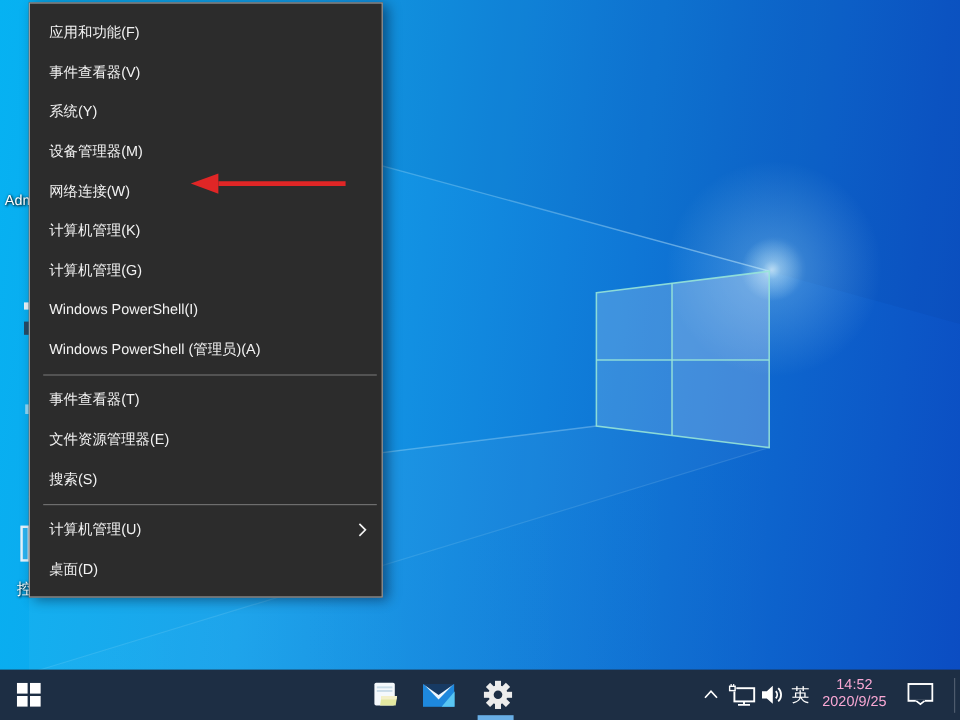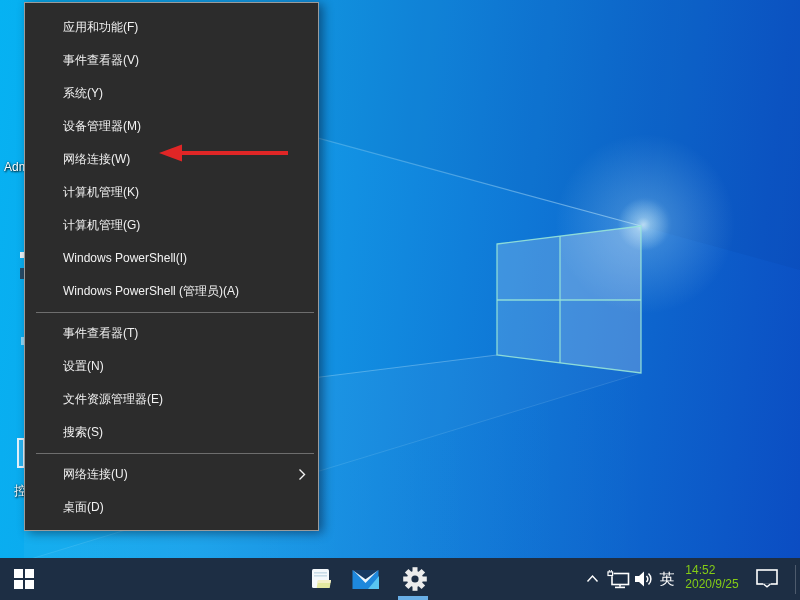--- a/index.html
+++ b/index.html
@@ -12,27 +12,27 @@
   .wallpaper { position:absolute; inset:0; }
 
   .dsk-label { position:absolute; color:#fff; font-size:12px;
     text-shadow:1px 1px 2px rgba(0,0,0,.9), 0 0 2px rgba(0,0,0,.5); white-space:nowrap; }
   .frag-rect { position:absolute; border:2px solid #e3f2fc; background:rgba(140,200,240,.25); }
   .frag-sliver { position:absolute; background:#e9f2f8; }
 
   .taskbar { position:absolute; left:0; top:558px; width:800px; height:42px; background:#1d2e44; }
   .tb-icon { position:absolute; top:0; height:42px; display:flex; align-items:center; justify-content:center; }
   .underline { position:absolute; left:398px; top:38px; width:30px; height:4px; background:#68aee6; }
-  .clock { font-size:12px; line-height:14px; color:#84cc16; transform:translateY(-2px); }
+  .clock { text-align:center; font-size:12px; line-height:14px; color:#f9a8d4; transform:translateY(-2px); }
   .ime { font-size:15px; color:#fff; }
   .tray-divider { position:absolute; left:795px; top:7px; width:1px; height:29px; background:rgba(255,255,255,.22); }
 
   .winx { position:absolute; left:24px; top:2px; width:295px; background:#2c2c2c;
     border:1px solid #9b9b9b; padding:8px 0 6px; box-shadow:4px 2px 10px rgba(0,0,20,.45); }
-  .mi { position:relative; height:33px; line-height:33px; padding-left:38px;
+  .mi { position:relative; height:33px; line-height:33px; padding-left:16px;
     font-size:12px; color:#f2f2f2; white-space:nowrap; }
   .sep { height:1px; background:#6e6e6e; margin:4px 4px 4px 11px; }
   .submenu-arrow { position:absolute; right:12px; top:10px; }
 
   .arrow { position:absolute; left:158px; top:143px; }
 </style>
 </head>
 <body>
 
 <div class="desktop">
@@ -183,25 +183,24 @@
     <div class="mi"><span>事件查看器(V)</span></div>
     <div class="mi"><span>系统(Y)</span></div>
     <div class="mi"><span>设备管理器(M)</span></div>
     <div class="mi"><span>网络连接(W)</span></div>
     <div class="mi"><span>计算机管理(K)</span></div>
     <div class="mi"><span>计算机管理(G)</span></div>
     <div class="mi"><span>Windows PowerShell(I)</span></div>
     <div class="mi"><span>Windows PowerShell (管理员)(A)</span></div>
     <div class="sep"></div>
     <div class="mi"><span>事件查看器(T)</span></div>
-    <div class="mi"><span>设置(N)</span></div>
     <div class="mi"><span>文件资源管理器(E)</span></div>
     <div class="mi"><span>搜索(S)</span></div>
     <div class="sep"></div>
-    <div class="mi"><span>网络连接(U)</span>
+    <div class="mi"><span>计算机管理(U)</span>
       <svg class="submenu-arrow" width="8" height="13" viewBox="0 0 8 13">
         <polyline points="1.5,1.5 6.5,6.5 1.5,11.5" fill="none" stroke="#f2f2f2" stroke-width="1.4"></polyline>
       </svg>
     </div>
     <div class="mi"><span>桌面(D)</span></div>
   </div>
 
   <svg class="arrow" width="134" height="20" viewBox="0 0 134 20">
     <line x1="24" y1="10" x2="130" y2="10" stroke="#e02626" stroke-width="4"></line>
     <polygon points="24,1.5 1,10 24,18.5" fill="#e02626"></polygon>

